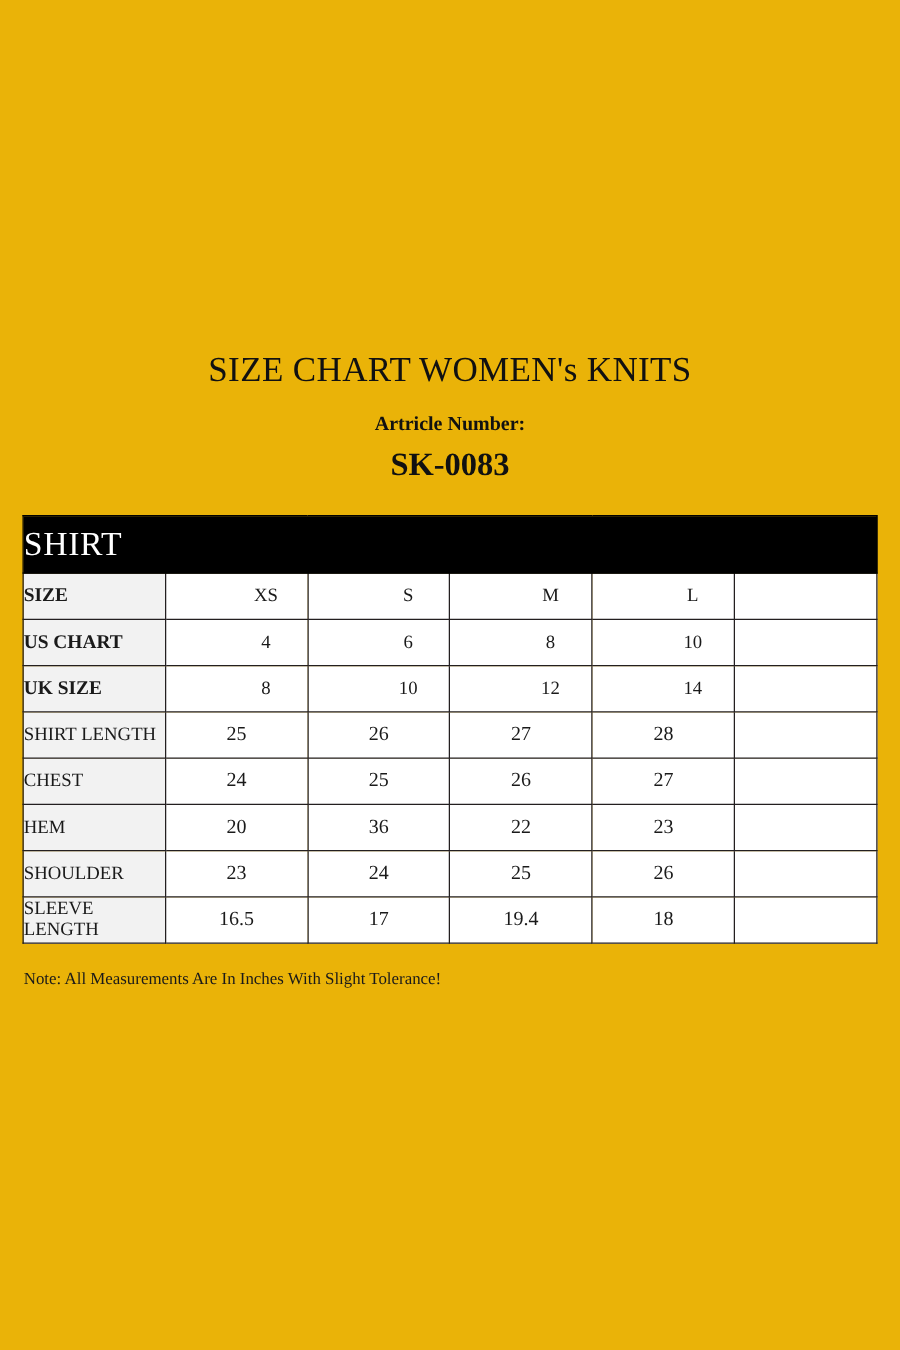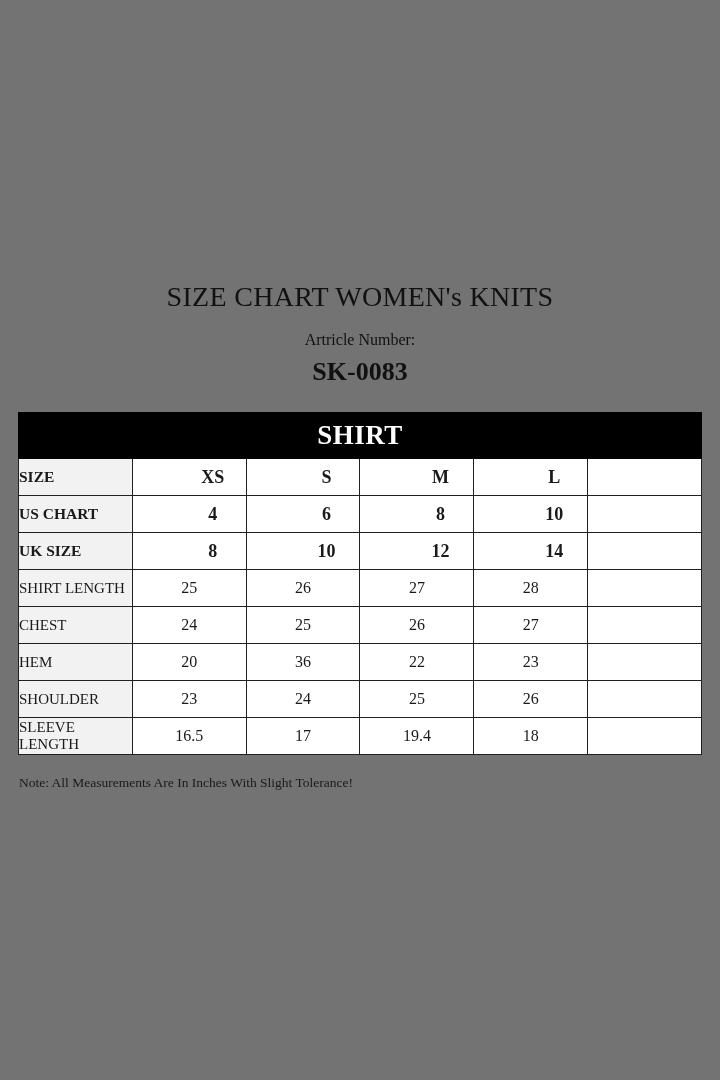--- a/index.html
+++ b/index.html
@@ -14,40 +14,40 @@
     color: #1a1a1a;
     position: relative;
     overflow: hidden;
   }
   .sheet {
     position: absolute;
     left: 0;
     top: 0;
     width: 720px;
     height: 1080px;
-    background: #737373;
+    background: #eab308;
   }
   .title-block {
     position: absolute;
     left: 0;
     top: 282px;
     width: 720px;
     text-align: center;
   }
   .main-title {
     font-size: 28px;
     font-weight: 400;
     letter-spacing: 0.3px;
     color: #111111;
     line-height: 1.1;
   }
   .article-label {
     margin-top: 18px;
     font-size: 16px;
-    font-weight: 400;
+    font-weight: 700;
     color: #111111;
   }
   .article-number {
     margin-top: 8px;
     font-size: 26px;
     font-weight: bold;
     color: #111111;
   }
   .table-wrap {
     position: absolute;
@@ -61,23 +61,22 @@
     table-layout: fixed;
   }
   table.size-table td, table.size-table th {
     border: 1px solid #231f20;
     padding: 0;
     margin: 0;
   }
   .banner-cell {
     background: #000000;
     color: #ffffff;
-    text-align: center;
     font-size: 27px;
-    font-weight: 700;
+    font-weight: 400;
     height: 45px;
     letter-spacing: 0.5px;
     border: 1px solid #000000 !important;
   }
   .row-head {
     height: 37px;
   }
   .label-cell {
     padding-left: 7px;
     font-size: 15px;
@@ -87,22 +86,22 @@
   .label-cell.bold {
     font-weight: bold;
     font-size: 15.5px;
   }
   .val-cell {
     text-align: center;
     font-size: 15px;
     background: #ffffff;
   }
   .val-cell.bold {
-    font-weight: bold;
-    font-size: 18px;
+    font-weight: normal;
+    font-size: 15px;
     padding-left: 47px;
   }
   .val-cell.plain {
     font-size: 16px;
   }
   .empty-cell {
     background: #ffffff;
   }
   .row-data {
     height: 37px;

